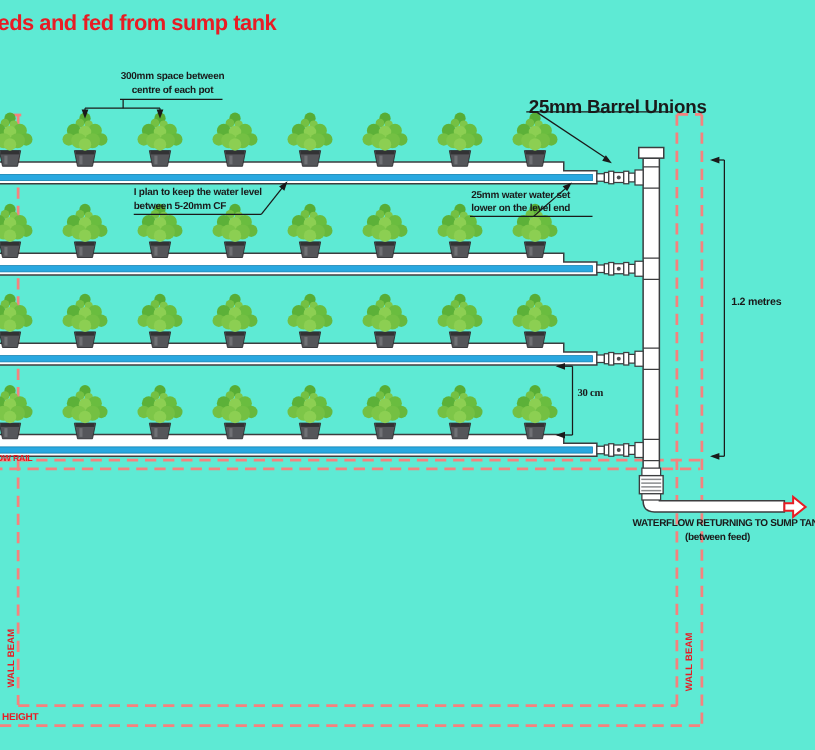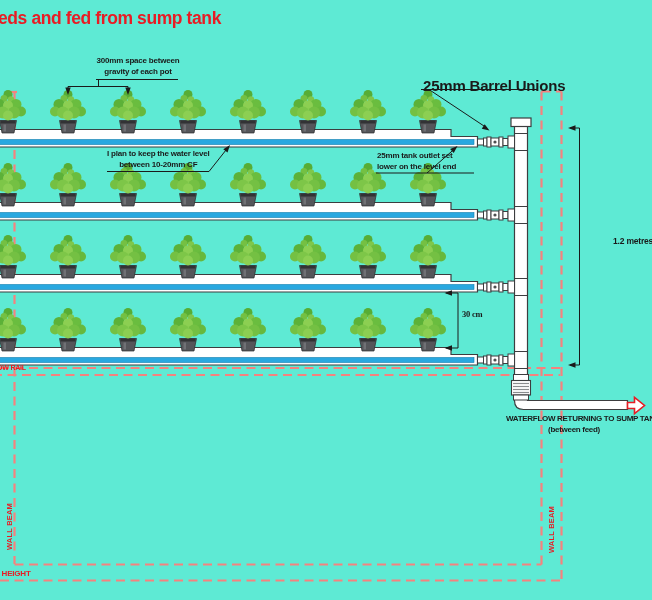--- a/index.html
+++ b/index.html
@@ -3,24 +3,24 @@
 <meta charset="utf-8">
 <style>
   html,body{margin:0;padding:0;background:#fff;}
   #stage{position:relative;width:652px;height:600px;overflow:hidden;background:#5eead4;
          font-family:"Liberation Sans",sans-serif;}
   #diagram-svg{position:absolute;left:0;top:0;}
   .lbl{position:absolute;font-weight:bold;color:#1a1a1a;letter-spacing:-0.2px;white-space:nowrap;}
   .red{color:#e81c24;}
   #title{left:-2px;top:8px;font-size:17.5px;letter-spacing:-0.4px;}
   #pot-spacing{left:94px;top:56px;width:88px;font-size:8px;line-height:10.5px;text-align:center;}
-  #water-level{left:107px;top:149px;font-size:8px;line-height:10.5px;text-align:center;}
+  #water-level{left:107px;top:149px;font-size:8px;line-height:10.5px;text-align:left;}
   #barrel-unions{left:423px;top:77px;font-size:15px;}
   #water-outlet{left:377px;top:151px;font-size:8px;line-height:10.5px;text-align:left;}
-  #dim-height{left:585px;top:236px;font-size:8.5px;margin-left:28px;}
+  #dim-height{left:585px;top:236px;font-size:8.5px;}
   #dim-gap{left:462px;top:309px;font-size:8.5px;font-family:Liberation Serif, serif;}
   #waterflow{left:506px;top:414px;width:136px;font-size:8px;line-height:10.5px;text-align:center;letter-spacing:-0.3px;}
   #window-rail{left:-3px;top:364px;font-size:7px;}
   #r-height{left:-6px;top:569px;font-size:8px;}
   .wallbeam{width:50px;font-size:7.5px;text-align:center;transform:rotate(-90deg);letter-spacing:0.2px;}
   #wall-beam-left{left:-16px;top:522px;}
   #wall-beam-right{left:526px;top:525px;}
 </style>
 </head>
 <body>
@@ -653,32 +653,32 @@
         <line x1="376" y1="173" x2="474" y2="173" stroke="#1a1a1a" stroke-width="1"></line>
         <line x1="427" y1="173" x2="455" y2="148.5" stroke="#1a1a1a" stroke-width="1"></line>
         <path d="M0,0 L-7.5,-2.7 L-7.5,2.7 Z" transform="translate(457.5,146) rotate(-42)" fill="#1a1a1a"></path>
       </g>
     </svg>
 
   <div id="title" class="lbl red">eds and fed from sump tank</div>
 
   <div id="pot-spacing" class="lbl">
     <div>300mm space between</div>
-    <div>gravity of each pot</div>
+    <div>centre of each pot</div>
   </div>
 
   <div id="water-level" class="lbl">
     <div>I plan to keep the water level</div>
-    <div>between 10-20mm CF</div>
+    <div>between 5-20mm CF</div>
   </div>
 
   <div id="barrel-unions" class="lbl">25mm Barrel Unions</div>
 
   <div id="water-outlet" class="lbl">
-    <div>25mm tank outlet set</div>
+    <div>25mm water water set</div>
     <div>lower on the level end</div>
   </div>
 
   <div id="dim-height" class="lbl">1.2 metres</div>
   <div id="dim-gap" class="lbl">30 cm</div>
 
   <div id="waterflow" class="lbl">
     <div>WATERFLOW RETURNING TO SUMP TANK</div>
     <div>(between feed)</div>
   </div>

